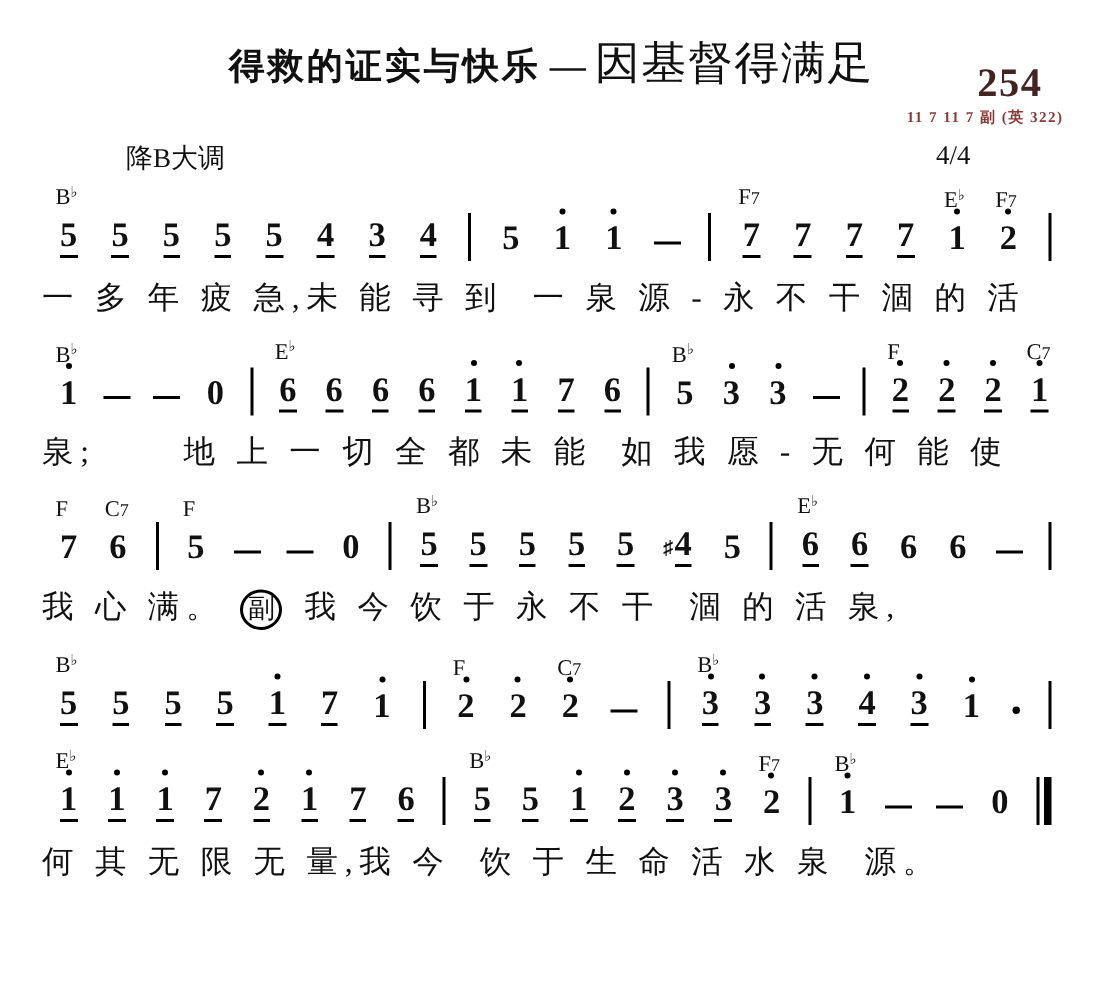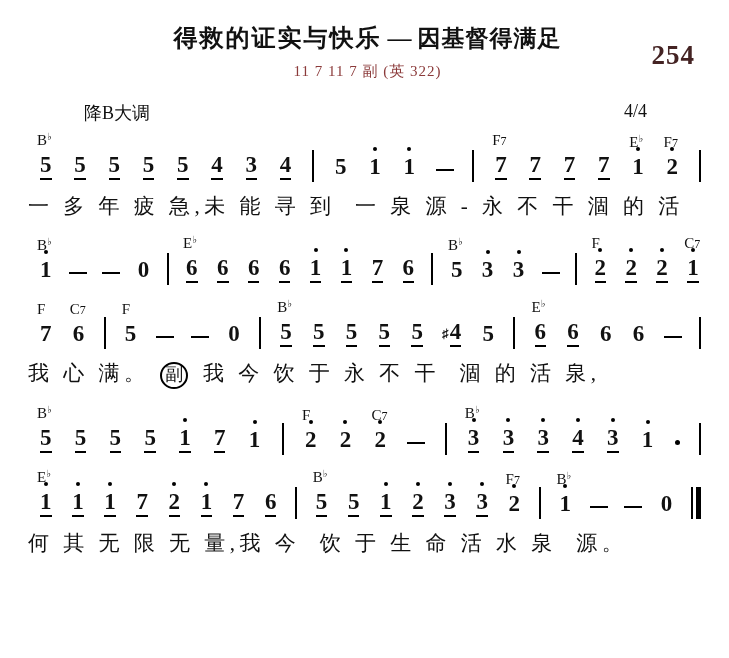--- a/index.html
+++ b/index.html
@@ -6,23 +6,23 @@
   body{
     width:729px;height:658px;background:#ffffff;overflow:hidden;
     font-family:"Liberation Serif","DejaVu Serif",serif;color:#111;
   }
   .page{box-sizing:border-box;width:729px;height:658px;padding:16px 20px 0 26px;}
   
   .header-row{position:relative;text-align:center;white-space:nowrap;margin-top:6px;}
   .hymn-number{position:absolute;right:14px;top:-2px;font-weight:bold;font-size:27px;letter-spacing:1px;}
   .title{font-size:24px;font-weight:bold;font-family:"Liberation Sans","DejaVu Sans",sans-serif;letter-spacing:2px;}
   .title-sep{font-size:24px;font-weight:bold;margin:0 6px;}
-  .title-sub{font-size:23px;font-weight:bold;font-family:"Liberation Sans","DejaVu Sans",sans-serif;letter-spacing:1px;}
-  .meter{text-align:center;font-size:15px;margin-top:8px;letter-spacing:1px;}
-  .keyrow{display:flex;justify-content:space-between;font-size:18px;margin-top:20px;padding:0 62px 0 58px;}
+  .title-sub{font-size:30px;font-weight:normal;font-family:"Liberation Sans","DejaVu Sans",sans-serif;letter-spacing:1px;}
+  .meter{text-align:right;font-size:10px;margin-top:8px;letter-spacing:1px;font-weight:bold;}
+  .keyrow{display:flex;justify-content:space-between;font-size:18px;margin-top:8px;padding:0 62px 0 58px;}
   
   .score-line{margin-bottom:9px;}
   .note-row{display:flex;justify-content:space-between;align-items:flex-end;padding:21px 8px 0 12px;height:34px;}
   .note{position:relative;display:inline-flex;align-items:flex-end;font-weight:bold;font-size:23px;line-height:1;}
   .dwrap{position:relative;display:inline-block;padding:0 2px;}
   .digit{display:inline-block;line-height:1;padding-bottom:2px;}
   .digit.u{border-bottom:2px solid #000;}
   .oct{position:absolute;top:-8px;left:50%;transform:translateX(-50%);width:4px;height:4px;background:#000;border-radius:50%;}
   .sharp{font-size:13px;font-weight:bold;position:relative;top:-7px;margin-right:-1px;}
   .bar{width:2px;height:32px;background:#000;align-self:flex-end;margin-bottom:-2px;}
@@ -174,20 +174,21 @@
             <span class="dwrap"><span class="digit u">2</span><span class="oct"></span></span>
           </span>
           <span class="note">
             <span class="dwrap"><span class="digit u">2</span><span class="oct"></span></span>
           </span>
           <span class="note" style="position: relative;">
             <span class="dwrap"><span class="digit u">1</span><span class="oct"></span></span>
             <span class="chord">C<span class="seven">7</span></span>
           </span>
         </div>
+        <div class="lyric-row"><span class="lyric-part">泉;      地 上 一 切 全 都 未 能  如 我 愿 - 无 何 能 使</span></div>
       </div>
       <div class="score-line">
         <div class="note-row">
           <span class="note" style="position: relative;">
             <span class="dwrap"><span class="digit">7</span></span>
             <span class="chord">F</span>
           </span>
           <span class="note" style="position: relative;">
             <span class="dwrap"><span class="digit">6</span></span>
             <span class="chord">C<span class="seven">7</span></span>

